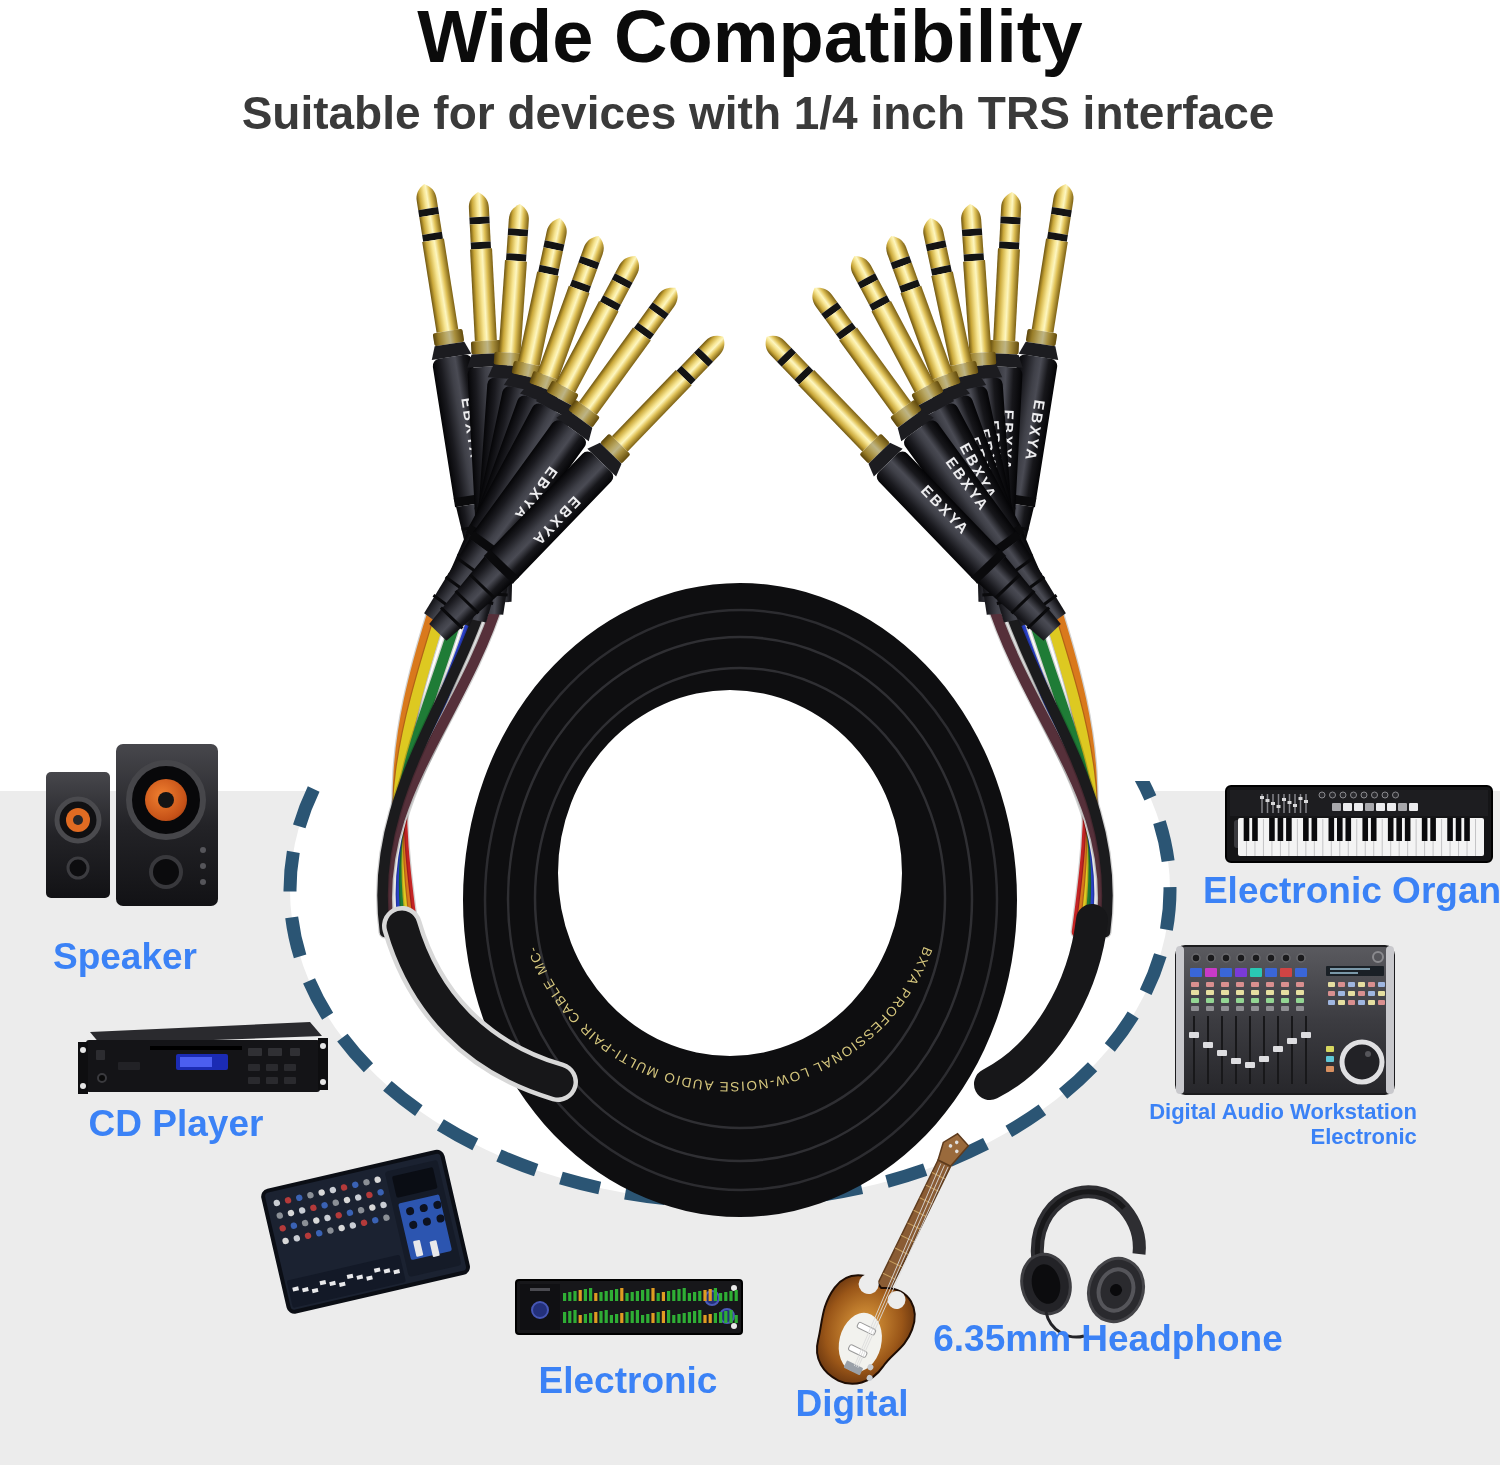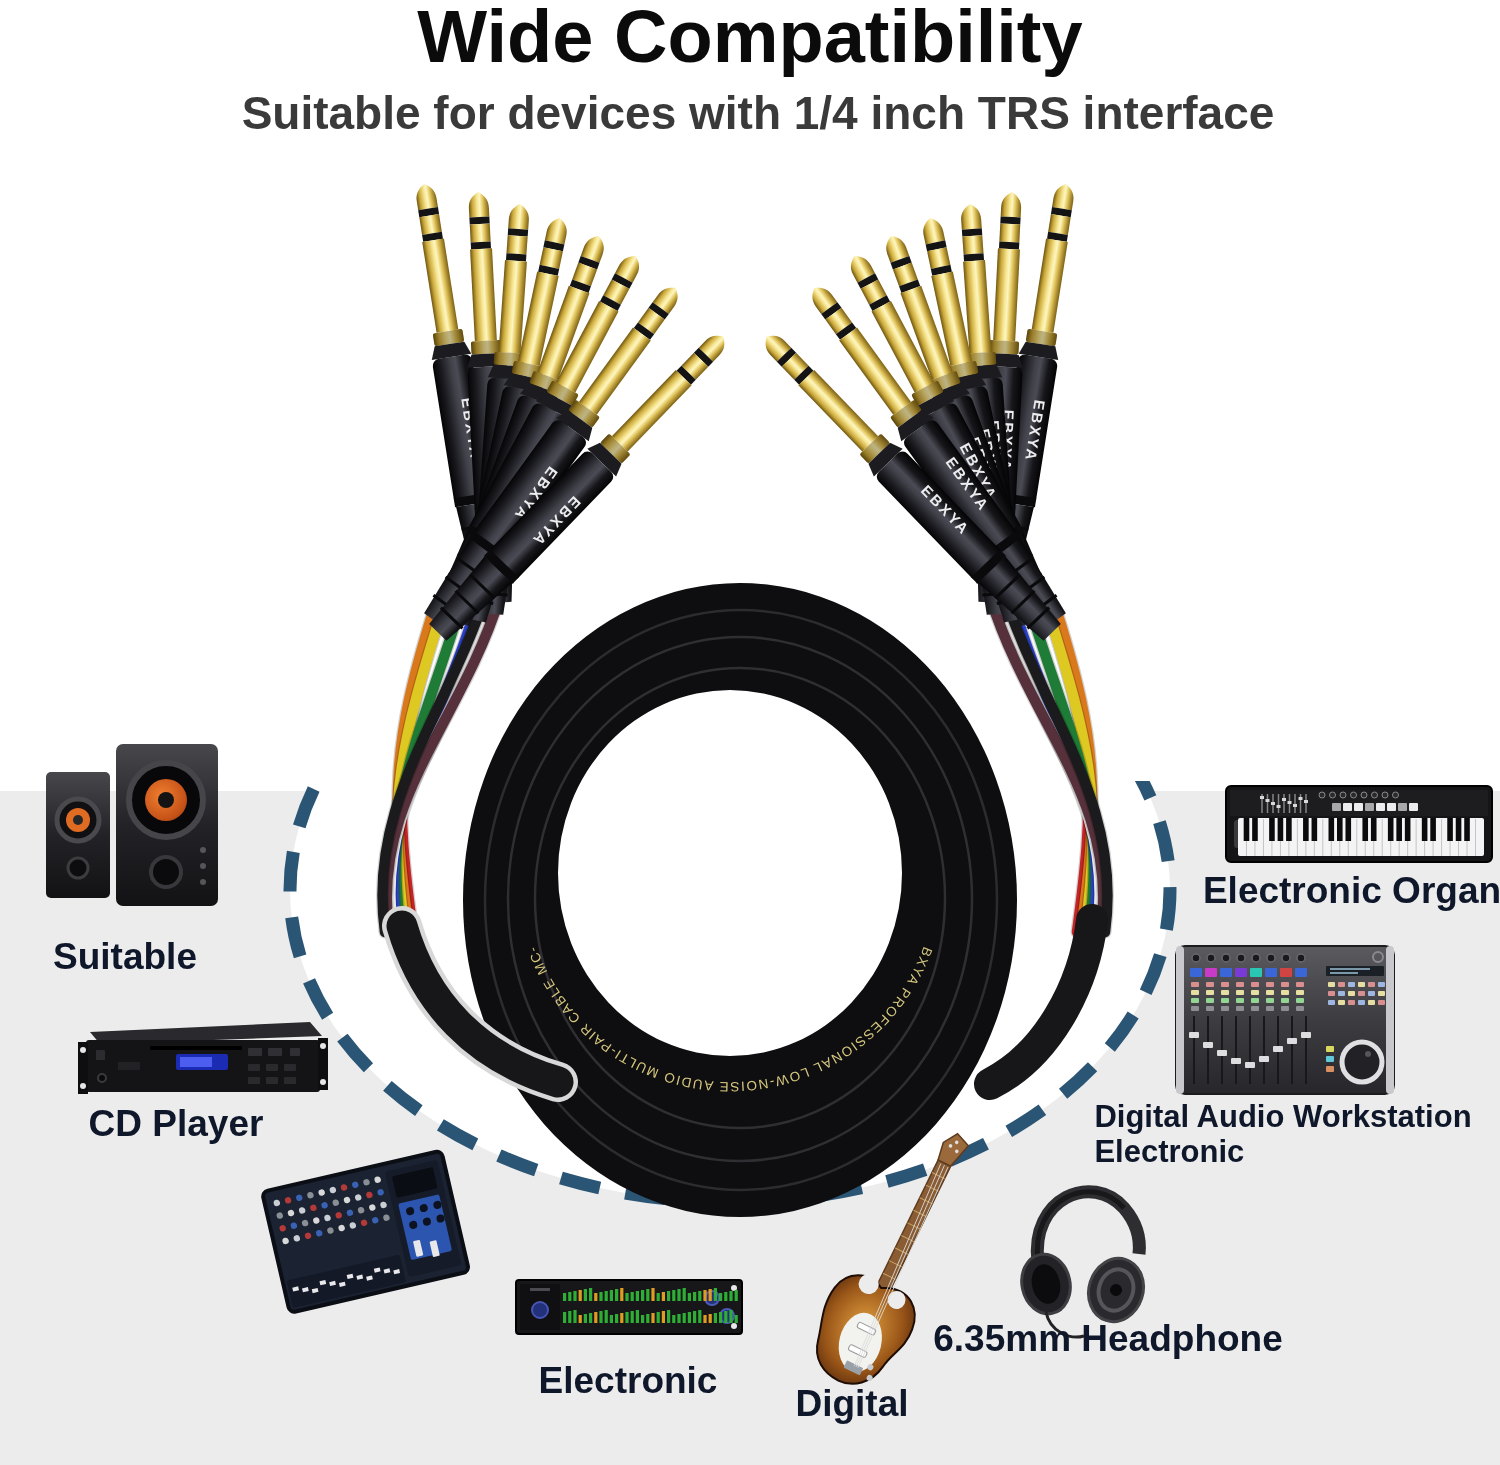--- a/index.html
+++ b/index.html
@@ -4,22 +4,22 @@
 <style>
   html,body{margin:0;padding:0;background:#ffffff;}
   .canvas{position:relative;width:1500px;height:1465px;background:#ffffff;overflow:hidden;
           font-family:"Liberation Sans",sans-serif;}
   #scene{position:absolute;left:0;top:0;}
   .title{position:absolute;top:-6px;left:0;width:100%;text-align:center;
          font-size:74px;font-weight:700;color:#0b0b0b;letter-spacing:0;}
   .subtitle{position:absolute;top:86px;left:0;width:100%;text-align:center;
             font-size:46px;font-weight:600;color:#3a3a3a;padding-left:8px;}
   .dev-label{position:absolute;transform:translateX(-50%);font-size:37px;font-weight:600;
-             color:#0f172a;white-space:nowrap;}
-  .dev-label.two-line{font-size:31px;text-align:left;line-height:1.12;white-space:nowrap;}
+             color:#3b82f6;white-space:nowrap;}
+  .dev-label.two-line{font-size:22px;text-align:right;line-height:1.12;white-space:nowrap;}
 </style>
 </head>
 <body>
 
 <div class="canvas">
 
 <svg id="scene" width="1500" height="1465" viewBox="0 0 1500 1465" xmlns="http://www.w3.org/2000/svg" xmlns:xlink="http://www.w3.org/1999/xlink">
   <defs>
     <linearGradient id="goldGrad" x1="0" y1="0" x2="1" y2="0">
       <stop offset="0" stop-color="#6e5510"></stop>
@@ -792,21 +792,21 @@
           <rect x="-20" y="316" width="40" height="9" fill="#0a0a0c"></rect>
           <path d="M-19,325 L19,325 L12,412 L-12,412 Z" fill="url(#barrelGrad)"></path>
           <path d="M-17,348 L17,348 M-16,370 L16,370 M-15,392 L15,392" stroke="#0a0a0c" stroke-width="3" fill="none"></path>
         </g>
       </g>
 </svg>
 
 <div class="title">Wide Compatibility</div>
 <div class="subtitle">Suitable for devices with 1/4 inch TRS interface</div>
 
-<div class="dev-label" style="left:125px;top:936px">Suitable</div>
+<div class="dev-label" style="left:125px;top:936px">Speaker</div>
 <div class="dev-label" style="left:176px;top:1103px">CD Player</div>
 <div class="dev-label" style="left:628px;top:1360px">Electronic</div>
 <div class="dev-label" style="left:852px;top:1383px">Digital</div>
 <div class="dev-label" style="left:1108px;top:1318px">6.35mm Headphone</div>
 <div class="dev-label two-line" style="left:1283px;top:1100px">
   <span>Digital Audio Workstation</span><br>
   <span>Electronic</span>
 </div>
 <div class="dev-label" style="left:1352px;top:870px">Electronic Organ</div>
 

